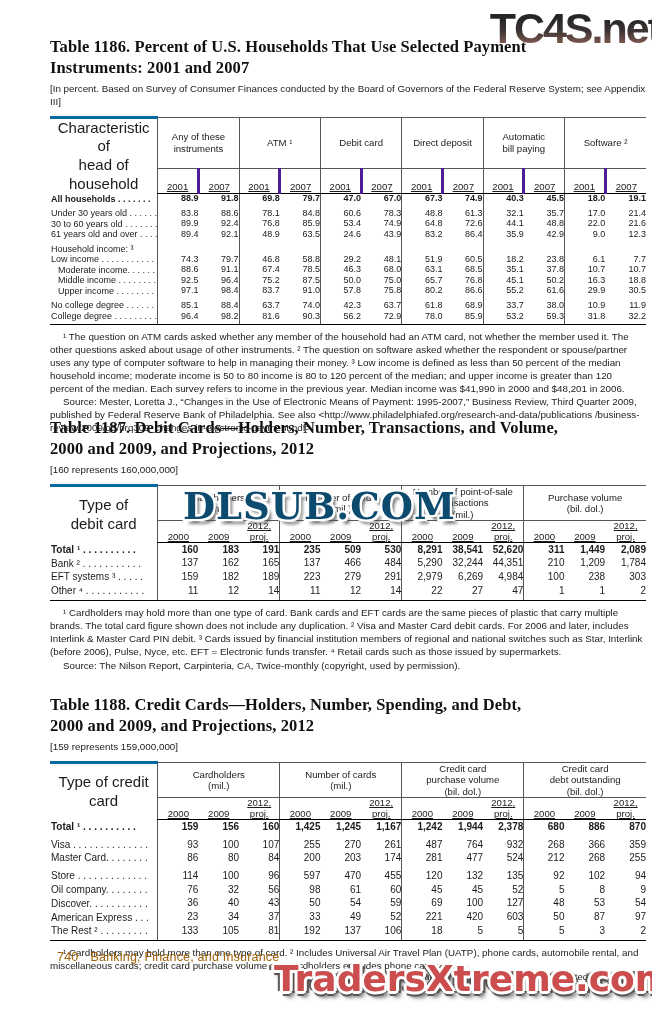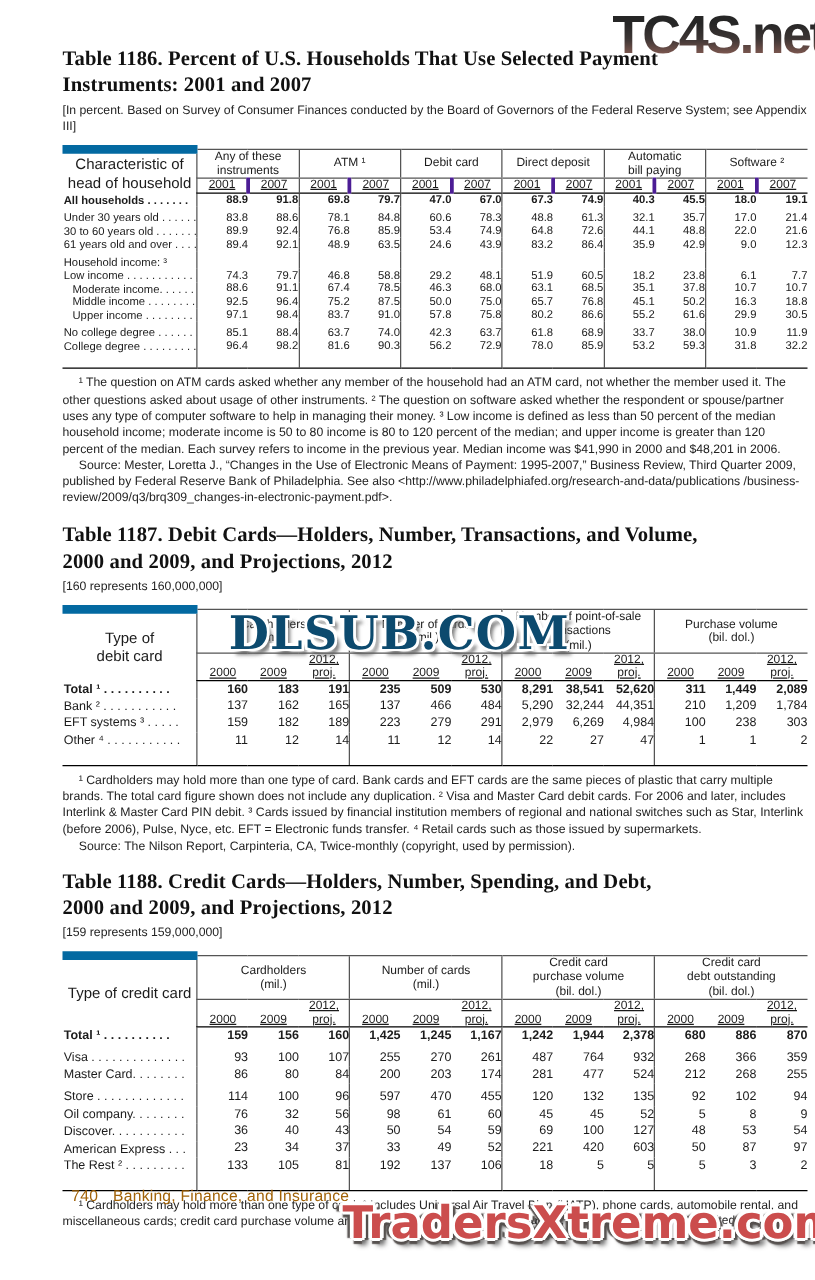--- a/index.html
+++ b/index.html
@@ -4,36 +4,36 @@
 <style>
   html,body{margin:0;padding:0;background:#777;}
   #page{position:relative;width:652px;height:1024px;background:#fff;margin:0 auto;
         overflow:hidden;font-family:"Liberation Sans",sans-serif;color:#1b1b1b;}
   .section{position:absolute;left:50px;width:596px;}
   .tbl-title{font-family:"Liberation Serif",serif;font-weight:bold;font-size:16.5px;
              line-height:1.28;color:#111;white-space:pre-line;letter-spacing:.1px;}
   .bracket{font-size:9.8px;line-height:1.3;margin-top:5px;color:#222;}
   table.tbl{width:100%;border-collapse:collapse;table-layout:fixed;margin-top:7px;}
   table.tbl th,table.tbl td{padding:0;font-weight:normal;color:#1b1b1b;}
-  th.stub-header{width:18%;border-top:7px solid #0369a1;text-align:center;vertical-align:middle;
-                 white-space:pre-line;font-size:12px;line-height:1.25;}
+  th.stub-header{width:18%;border-top:3px solid #0369a1;text-align:center;vertical-align:middle;
+                 white-space:pre-line;font-size:15px;line-height:1.25;}
   th.grp{border-top:1px solid #555;border-bottom:1px solid #555;border-left:1px solid #555;
          text-align:center;vertical-align:middle;white-space:pre-line;
          font-size:9.6px;line-height:1.18;padding:2px 0 3px;}
   th.yr{text-align:center;vertical-align:bottom;border-bottom:1.6px solid #000;
         white-space:pre-line;font-size:9.6px;line-height:1.12;padding:2px 5px 2px 0;text-decoration:underline;}
   th.yr.gs{border-left:1px solid #555;}
   th.yr.ys{border-left:3px solid #4c1d95;}
   tbody td{text-align:right;padding:1px 5px 0 0;}
   tbody td.lbl{text-align:left;padding:1px 0 0 1px;white-space:nowrap;overflow:hidden;}
   tbody td.lbl.ind{padding-left:8px;}
   tbody td.gs{border-left:1px solid #555;}
   tbody tr.b td{font-weight:bold;}
   tbody tr.sp td{padding-top:5px;}
-  table.tbl tbody tr:last-child td{border-bottom:1.6px solid #000;padding-bottom:12px;}
+  table.tbl tbody tr:last-child td{border-bottom:1.6px solid #000;padding-bottom:2px;}
   table.c9 tbody td{font-size:9px;line-height:1.06;}
   table.c10 tbody td{font-size:10px;line-height:1.28;}
   .footnote,.source{font-size:9.8px;line-height:1.34;color:#222;text-indent:13px;margin:0;}
   .footnote{margin-top:5px;}
   
   .wm{position:absolute;z-index:6;pointer-events:none;}
   #wm-top{top:4px;right:-8px;font-size:43px;font-weight:bold;letter-spacing:-2px;
           font-family:"Liberation Sans",sans-serif;
           background:linear-gradient(#262626 30%,#3c3534 55%,#96655a 90%);
           -webkit-background-clip:text;background-clip:text;color:transparent;}

